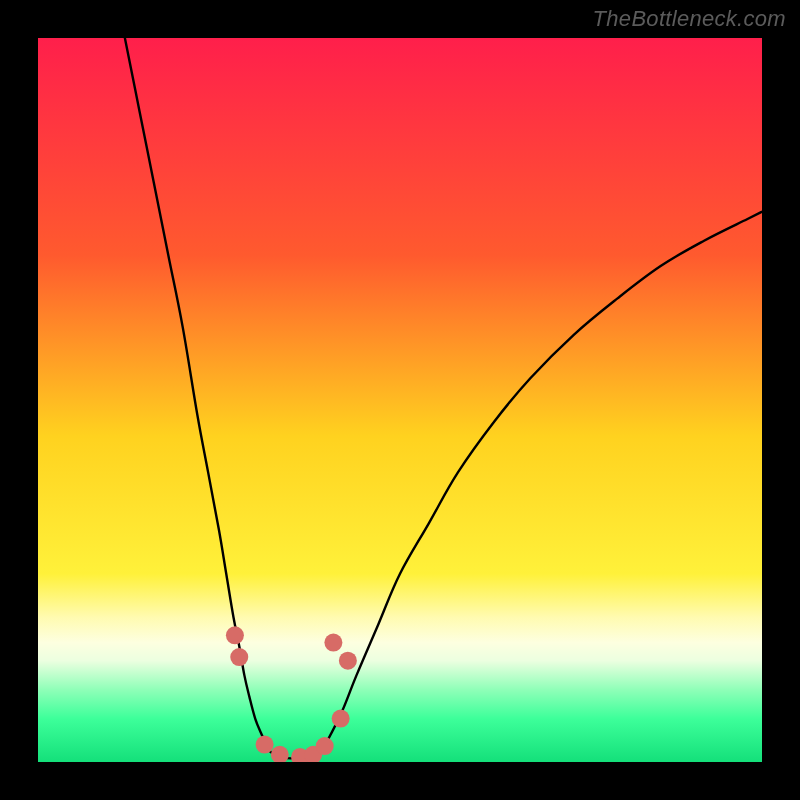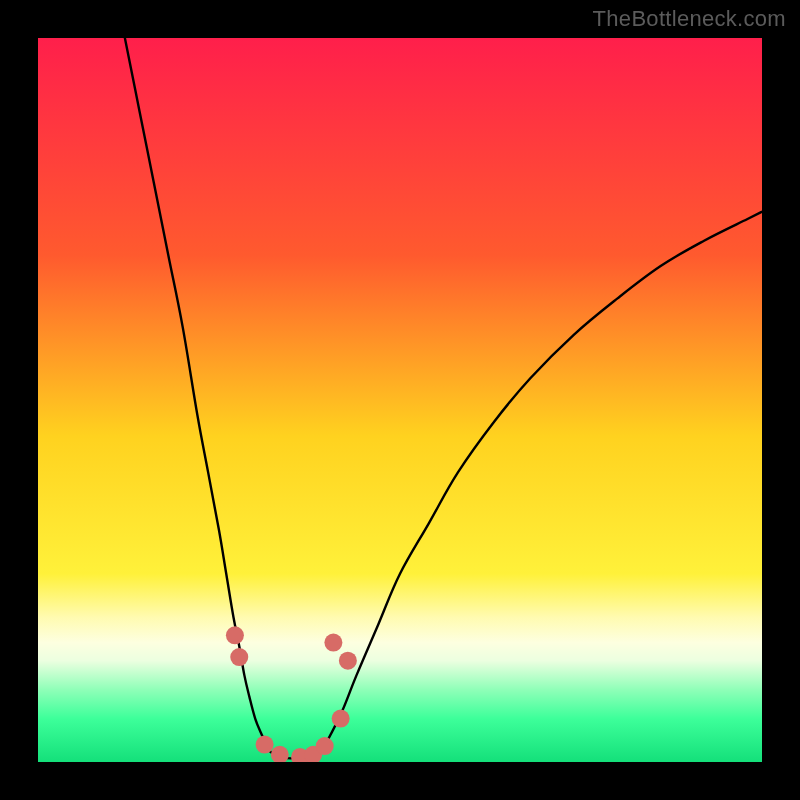--- a/index.html
+++ b/index.html
@@ -19,20 +19,21 @@
   }
   .watermark {
     position: absolute;
     top: 6px;
     right: 14px;
     color: #5b5b5b;
     font-size: 22px;
     letter-spacing: 0.3px;
     font-weight: 500;
     user-select: none;
+    font-style: italic;
   }
   .plot-wrapper {
     position: absolute;
     left: 38px;
     top: 38px;
     width: 724px;
     height: 724px;
   }
   svg { display: block; }
 </style>

